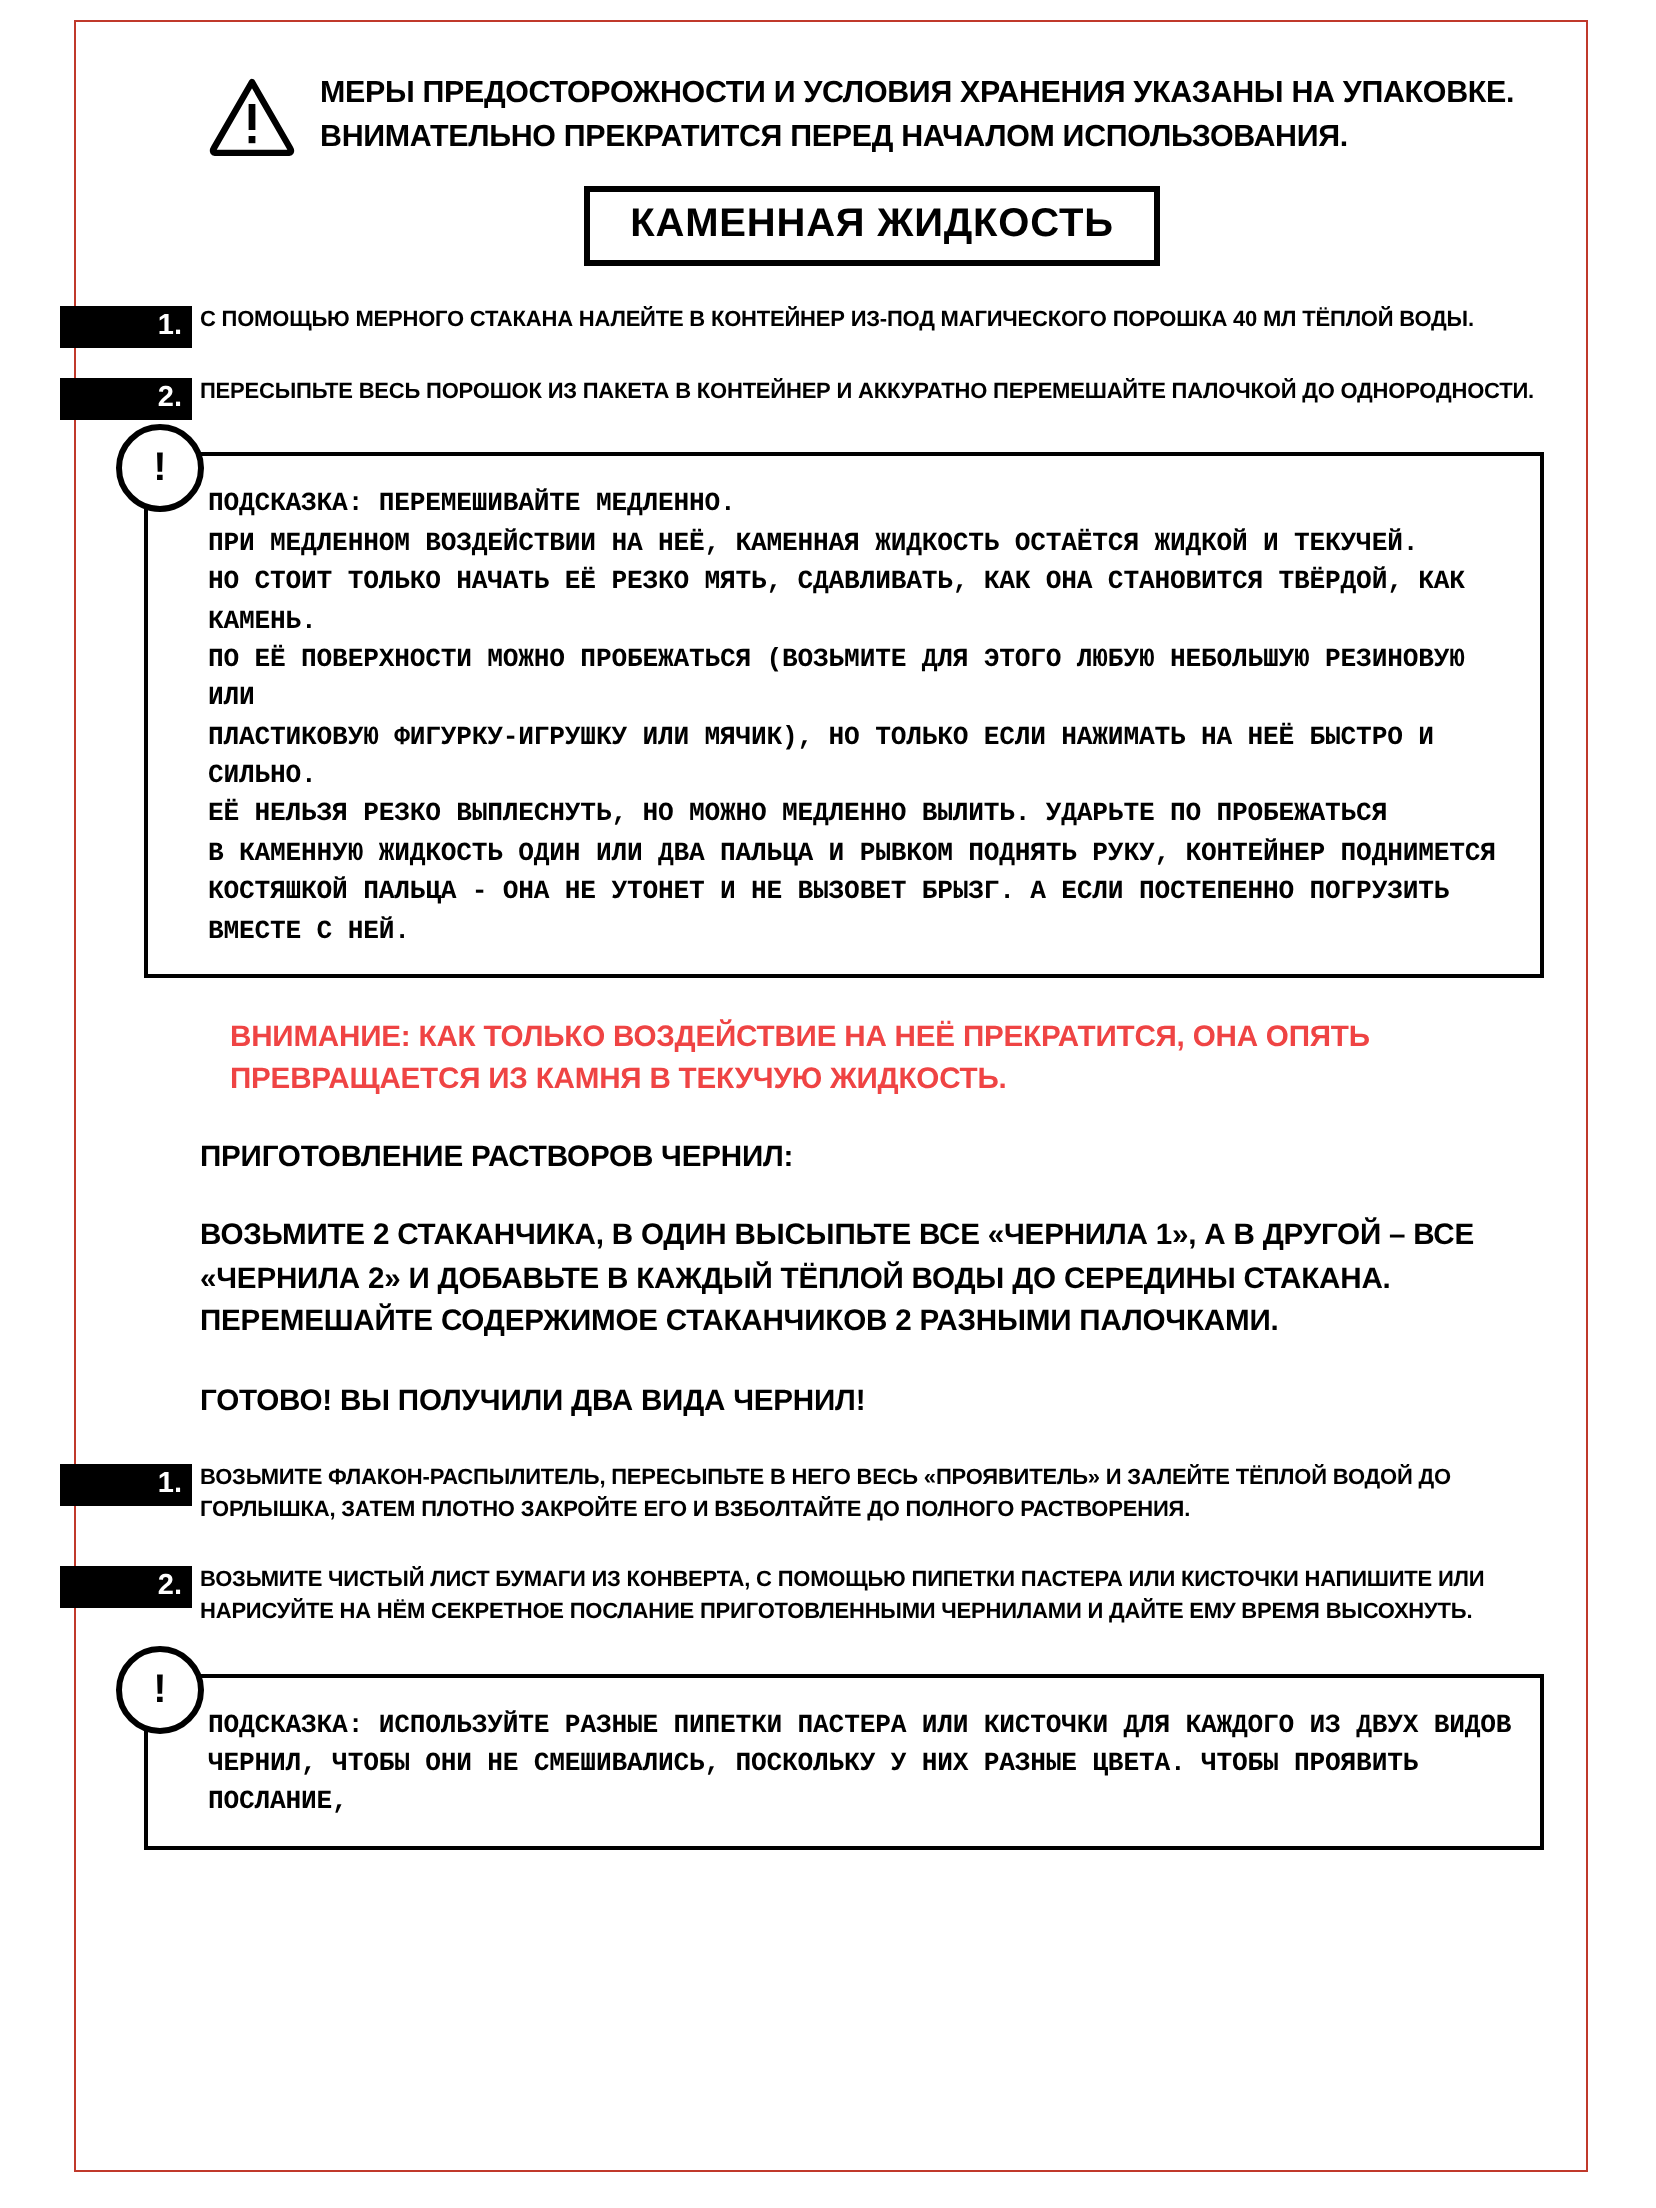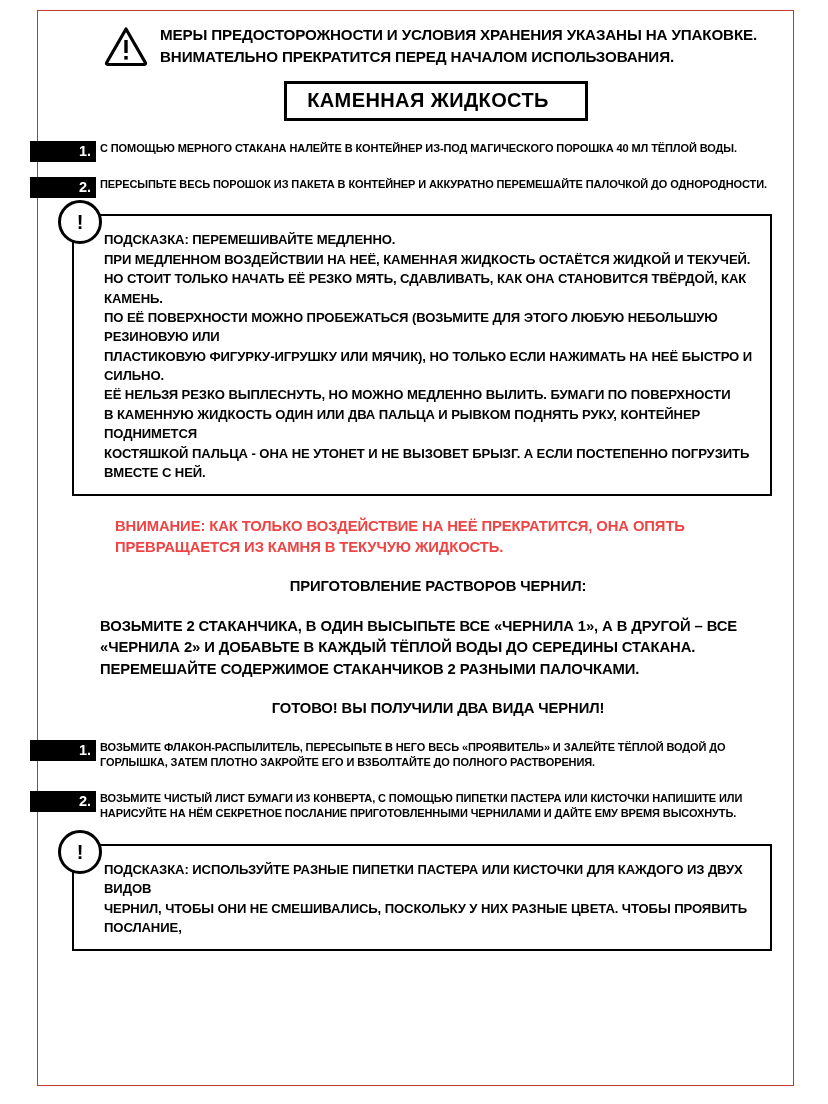--- a/index.html
+++ b/index.html
@@ -37,20 +37,21 @@
     width: 828px;
     height: 1104px;
     padding: 24px 52px 10px 96px;
   }
 
   
   .warn-header {
     display: flex;
     align-items: flex-start;
     gap: 12px;
+    margin-top: 12px;
     margin-left: 8px;
   }
   .warn-triangle {
     flex: 0 0 auto;
     width: 44px;
     height: 40px;
     margin-top: 2px;
   }
   .warn-lines {
     font-weight: 700;
@@ -61,21 +62,21 @@
   }
 
   
   .title-box-wrap {
     display: flex;
     justify-content: center;
     margin-top: 14px;
   }
   .title-box {
     border: 3px solid #000;
-    padding: 5px 36px 6px 20px;
+    padding: 5px 20px 6px 20px;
     font-weight: 700;
     font-size: 20px;
     letter-spacing: 0.4px;
     color: #000;
     background: #fff;
   }
 
   
   .step {
     position: relative;
@@ -134,20 +135,21 @@
     line-height: 1;
     color: #000;
     z-index: 3;
   }
   .tip-line {
     font-size: 13.1px;
     font-weight: 700;
     line-height: 1.48;
     letter-spacing: -0.1px;
     color: #000;
+    font-family: Liberation Mono, monospace;
   }
   .tip-line .lead { font-weight: 700; }
   .tip-line.body { font-weight: 600; }
 
   
   .attention {
     margin-top: 20px;
     margin-left: 19px;
     font-size: 14.8px;
     font-weight: 700;
@@ -159,21 +161,21 @@
   
   .para {
     margin-top: 18px;
     margin-left: 4px;
     font-size: 14.8px;
     font-weight: 700;
     line-height: 1.45;
     letter-spacing: -0.1px;
     color: #000;
   }
-  .para.center { text-align: center; }
+  .para.center { text-align: left; }
 </style>
 </head>
 <body>
 
 <div class="page">
 
   <div class="page-frame"></div>
 
   <div class="content">
 
@@ -207,21 +209,21 @@
       <div class="tip-badge">!</div>
       <div class="tip-box">
         <div class="tip-line">
           <span class="lead">ПОДСКАЗКА:</span>
           <span>ПЕРЕМЕШИВАЙТЕ МЕДЛЕННО.</span>
         </div>
         <div class="tip-line body">ПРИ МЕДЛЕННОМ ВОЗДЕЙСТВИИ НА НЕЁ, КАМЕННАЯ ЖИДКОСТЬ ОСТАЁТСЯ ЖИДКОЙ И ТЕКУЧЕЙ.</div>
         <div class="tip-line body">НО СТОИТ ТОЛЬКО НАЧАТЬ ЕЁ РЕЗКО МЯТЬ, СДАВЛИВАТЬ, КАК ОНА СТАНОВИТСЯ ТВЁРДОЙ, КАК КАМЕНЬ.</div>
         <div class="tip-line body">ПО ЕЁ ПОВЕРХНОСТИ МОЖНО ПРОБЕЖАТЬСЯ (ВОЗЬМИТЕ ДЛЯ ЭТОГО ЛЮБУЮ НЕБОЛЬШУЮ РЕЗИНОВУЮ ИЛИ</div>
         <div class="tip-line body">ПЛАСТИКОВУЮ ФИГУРКУ-ИГРУШКУ ИЛИ МЯЧИК), НО ТОЛЬКО ЕСЛИ НАЖИМАТЬ НА НЕЁ БЫСТРО И СИЛЬНО.</div>
-        <div class="tip-line body">ЕЁ НЕЛЬЗЯ РЕЗКО ВЫПЛЕСНУТЬ, НО МОЖНО МЕДЛЕННО ВЫЛИТЬ. БУМАГИ ПО ПОВЕРХНОСТИ</div>
+        <div class="tip-line body">ЕЁ НЕЛЬЗЯ РЕЗКО ВЫПЛЕСНУТЬ, НО МОЖНО МЕДЛЕННО ВЫЛИТЬ. УДАРЬТЕ ПО ПРОБЕЖАТЬСЯ</div>
         <div class="tip-line body">В КАМЕННУЮ ЖИДКОСТЬ ОДИН ИЛИ ДВА ПАЛЬЦА И РЫВКОМ ПОДНЯТЬ РУКУ, КОНТЕЙНЕР ПОДНИМЕТСЯ</div>
         <div class="tip-line body">КОСТЯШКОЙ ПАЛЬЦА - ОНА НЕ УТОНЕТ И НЕ ВЫЗОВЕТ БРЫЗГ. А ЕСЛИ ПОСТЕПЕННО ПОГРУЗИТЬ</div>
         <div class="tip-line body">ВМЕСТЕ С НЕЙ.</div>
       </div>
     </div>
 
     <div class="attention">
       <span>ВНИМАНИЕ:</span>
       <span>КАК ТОЛЬКО ВОЗДЕЙСТВИЕ НА НЕЁ ПРЕКРАТИТСЯ, ОНА ОПЯТЬ ПРЕВРАЩАЕТСЯ ИЗ КАМНЯ В ТЕКУЧУЮ ЖИДКОСТЬ.</span>
     </div>

